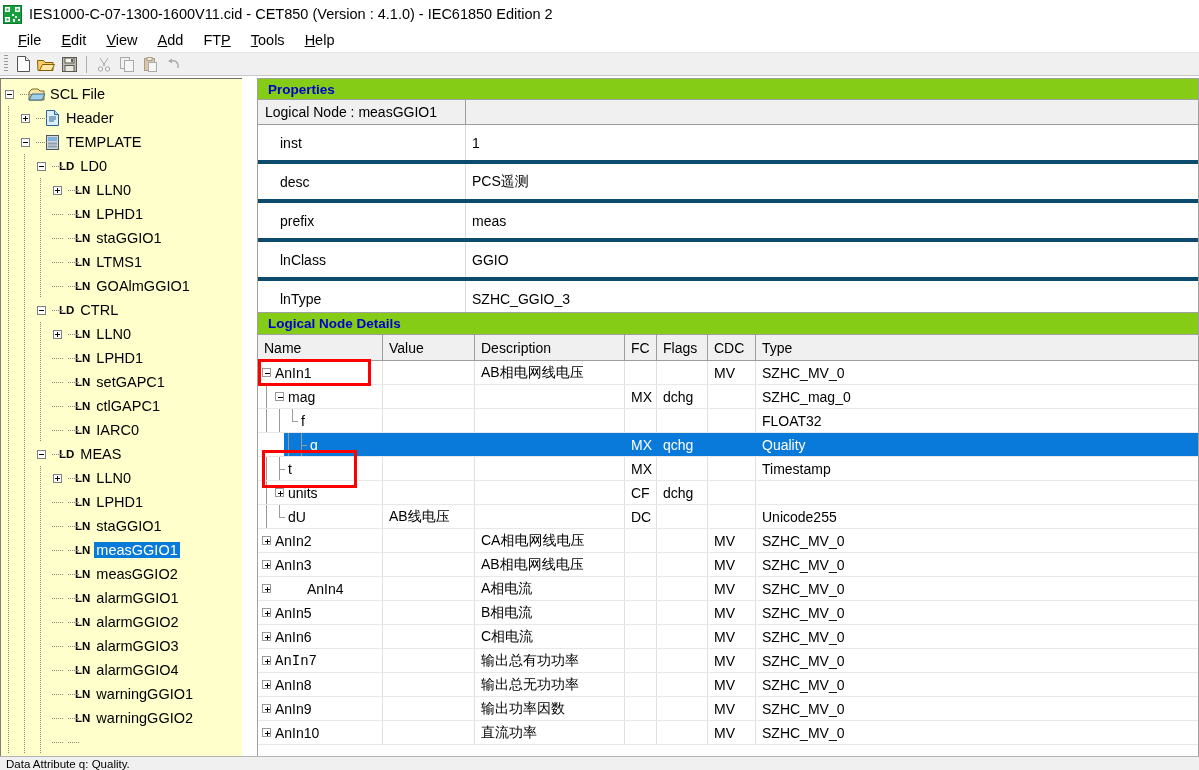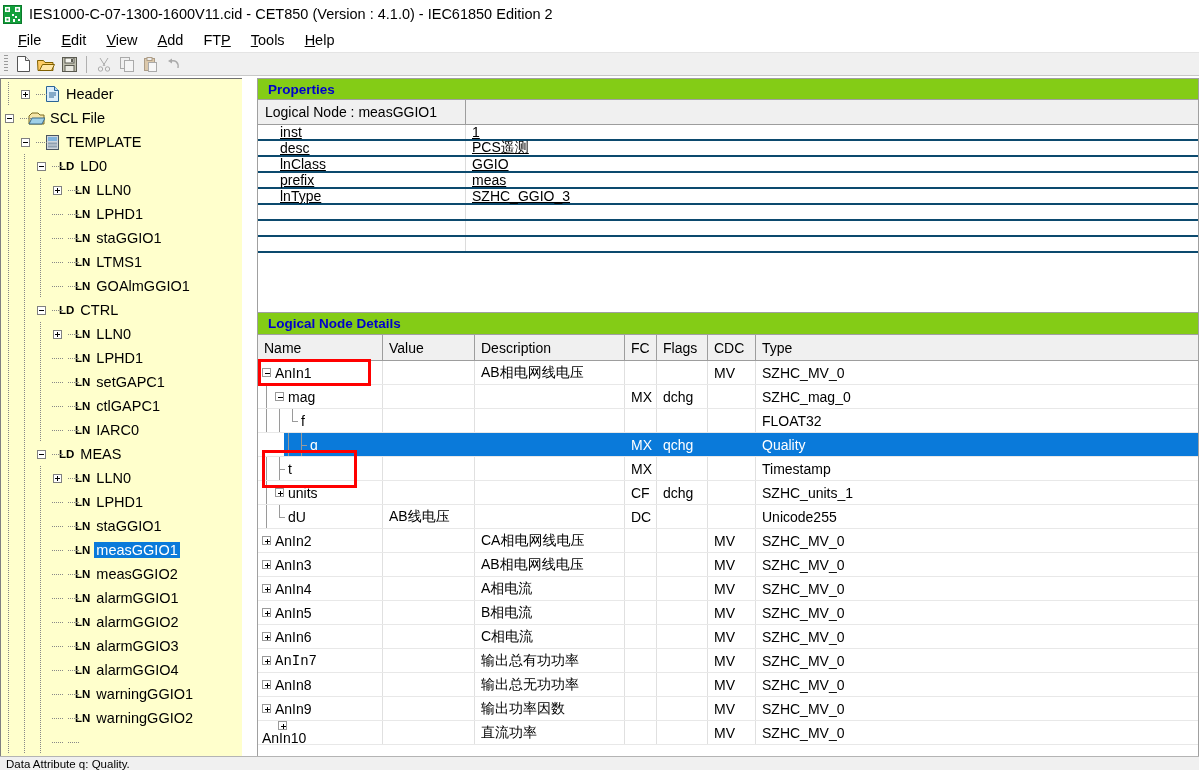--- a/index.html
+++ b/index.html
@@ -110,21 +110,21 @@
   .props-head {
     display: flex; height: 25px; background: #f0f0f0;
     border-bottom: 1px solid #9d9d9d;
   }
   .props-head .ph1 {
     width: 208px; border-right: 1px solid #9d9d9d;
     display: flex; align-items: center; padding-left: 7px; font-size: 14px;
     background: #f0f0f0;
   }
   .props-head .ph2 { flex: 1; background: #f0f0f0; }
-  .props-row { display: flex; height: 16px; border-bottom: 2px solid #0c4a6e; text-decoration: underline; }
+  .props-row { display: flex; height: 39px; border-bottom: 4px solid #0c4a6e; }
   .props-row .pk {
     width: 208px; border-right: 1px solid #dcdcdc;
     display: flex; align-items: center; padding-left: 22px; font-size: 14px;
   }
   .props-row .pv { flex: 1; display: flex; align-items: center; padding-left: 6px; font-size: 14px; }
 
   
   .details-wrap {
     flex: 1 1 auto; border: 1px solid #a0a0a0; border-top: none;
     display: flex; flex-direction: column; overflow: hidden; position: relative;
@@ -262,53 +262,53 @@
           <path d="M2 4l4-2.5v5z" fill="#666"></path>
         </svg>
     </span>
   </div>
 
   <div class="workspace">
 
     <div class="tree-pane">
       <div class="tree-inner" id="tree-inner">
           <div class="tree-row">
+            <span class="tw" style="display:flex;align-items:center;justify-content:center;position:relative;">
+              <span style="width:9px;height:9px;border:1px solid #808080;background:#fff;position:relative;display:inline-block;">
+                <span style="position:absolute;left:1px;top:3px;width:5px;height:1px;background:#000;"></span>
+              </span>
+            </span>
+            <span class="tw dash" style="width:10px;"></span>
+            <span class="t-icon">
+              <svg width="17" height="15" viewBox="0 0 17 15">
+                <path d="M1 13V5l3-3h6l2 2h4v9z" fill="#f6e6a8" stroke="#7a6a20"></path>
+                <path d="M1 13l3-6h13l-3 6z" fill="#9fd0e8" stroke="#3a6a88"></path>
+              </svg>
+            </span>
+            <span class="t-label">SCL File</span>
+          </div>
+          <div class="tree-row">
             <span class="tw vline"></span>
             <span class="tw" style="display:flex;align-items:center;justify-content:center;position:relative;">
               <span style="width:9px;height:9px;border:1px solid #808080;background:#fff;position:relative;display:inline-block;">
                 <span style="position:absolute;left:1px;top:3px;width:5px;height:1px;background:#000;"></span>
                 <span style="position:absolute;left:3px;top:1px;width:1px;height:5px;background:#000;"></span>
               </span>
             </span>
             <span class="tw dash" style="width:10px;"></span>
             <span class="t-icon">
               <svg width="13" height="16" viewBox="0 0 13 16">
                 <path d="M0.5 0.5h8l4 4v11h-12z" fill="#dceefb" stroke="#2a6496"></path>
                 <path d="M8.5 0.5v4h4" fill="#b8dcf5" stroke="#2a6496"></path>
                 <g stroke="#2a6496">
                   <path d="M3 7h7M3 9h7M3 11h5"></path>
                 </g>
               </svg>
             </span>
             <span class="t-label">Header</span>
-          </div>
-          <div class="tree-row">
-            <span class="tw" style="display:flex;align-items:center;justify-content:center;position:relative;">
-              <span style="width:9px;height:9px;border:1px solid #808080;background:#fff;position:relative;display:inline-block;">
-                <span style="position:absolute;left:1px;top:3px;width:5px;height:1px;background:#000;"></span>
-              </span>
-            </span>
-            <span class="tw dash" style="width:10px;"></span>
-            <span class="t-icon">
-              <svg width="17" height="15" viewBox="0 0 17 15">
-                <path d="M1 13V5l3-3h6l2 2h4v9z" fill="#f6e6a8" stroke="#7a6a20"></path>
-                <path d="M1 13l3-6h13l-3 6z" fill="#9fd0e8" stroke="#3a6a88"></path>
-              </svg>
-            </span>
-            <span class="t-label">SCL File</span>
           </div>
           <div class="tree-row">
             <span class="tw vline"></span>
             <span class="tw" style="display:flex;align-items:center;justify-content:center;position:relative;">
               <span style="width:9px;height:9px;border:1px solid #808080;background:#fff;position:relative;display:inline-block;">
                 <span style="position:absolute;left:1px;top:3px;width:5px;height:1px;background:#000;"></span>
               </span>
             </span>
             <span class="tw dash" style="width:10px;"></span>
             <span class="t-icon">
@@ -587,26 +587,26 @@
         <div id="props-body">
             <div class="props-row">
               <div class="pk">inst</div>
               <div class="pv">1</div>
             </div>
             <div class="props-row">
               <div class="pk">desc</div>
               <div class="pv">PCS遥测</div>
             </div>
             <div class="props-row">
+              <div class="pk">prefix</div>
+              <div class="pv">meas</div>
+            </div>
+            <div class="props-row">
               <div class="pk">lnClass</div>
               <div class="pv">GGIO</div>
-            </div>
-            <div class="props-row">
-              <div class="pk">prefix</div>
-              <div class="pv">meas</div>
             </div>
             <div class="props-row">
               <div class="pk">lnType</div>
               <div class="pv">SZHC_GGIO_3</div>
             </div>
             <div class="props-row">
               <div class="pk"></div>
               <div class="pv"></div>
             </div>
             <div class="props-row">
@@ -724,21 +724,20 @@
                     <span class="v"></span>
                   </span>
                   <span>units</span>
                 </div>
               </div>
               <div class="gc" style="width:92px;"></div>
               <div class="gc" style="width:150px;"></div>
               <div class="gc" style="width:32px;">CF</div>
               <div class="gc" style="width:51px;">dchg</div>
               <div class="gc" style="width:48px;"></div>
-              <div class="gc" style="width:442px;flex:1;border-right:none;">SZHC_units_1</div>
             </div>
             <div class="grow">
               <div class="gc namecell" style="width:125px;">
                 <div class="nm-inner" style="padding-left:4px;">
                   <span class="nvline"></span>
                   <span class="nline l"></span>
                   <span>dU</span>
                 </div>
               </div>
               <div class="gc" style="width:92px;">AB线电压</div>
@@ -777,21 +776,21 @@
               </div>
               <div class="gc" style="width:92px;"></div>
               <div class="gc" style="width:150px;">AB相电网线电压</div>
               <div class="gc" style="width:32px;"></div>
               <div class="gc" style="width:51px;"></div>
               <div class="gc" style="width:48px;">MV</div>
               <div class="gc" style="width:442px;flex:1;border-right:none;">SZHC_MV_0</div>
             </div>
             <div class="grow">
               <div class="gc namecell" style="width:125px;">
-                <div class="nm-inner" style="padding-left:4px;">
+                <div class="nm-inner" style="padding-left:4px;gap:32px;">
                   <span class="nexp">
                     <span class="h"></span>
                     <span class="v"></span>
                   </span>
                   <span>AnIn4</span>
                 </div>
               </div>
               <div class="gc" style="width:92px;"></div>
               <div class="gc" style="width:150px;">A相电流</div>
               <div class="gc" style="width:32px;"></div>
@@ -879,21 +878,21 @@
               </div>
               <div class="gc" style="width:92px;"></div>
               <div class="gc" style="width:150px;">输出功率因数</div>
               <div class="gc" style="width:32px;"></div>
               <div class="gc" style="width:51px;"></div>
               <div class="gc" style="width:48px;">MV</div>
               <div class="gc" style="width:442px;flex:1;border-right:none;">SZHC_MV_0</div>
             </div>
             <div class="grow">
               <div class="gc namecell" style="width:125px;">
-                <div class="nm-inner" style="padding-left:4px;flex-direction:column;">
+                <div class="nm-inner" style="padding-left:4px;">
                   <span class="nexp">
                     <span class="h"></span>
                     <span class="v"></span>
                   </span>
                   <span>AnIn10</span>
                 </div>
               </div>
               <div class="gc" style="width:92px;"></div>
               <div class="gc" style="width:150px;">直流功率</div>
               <div class="gc" style="width:32px;"></div>

